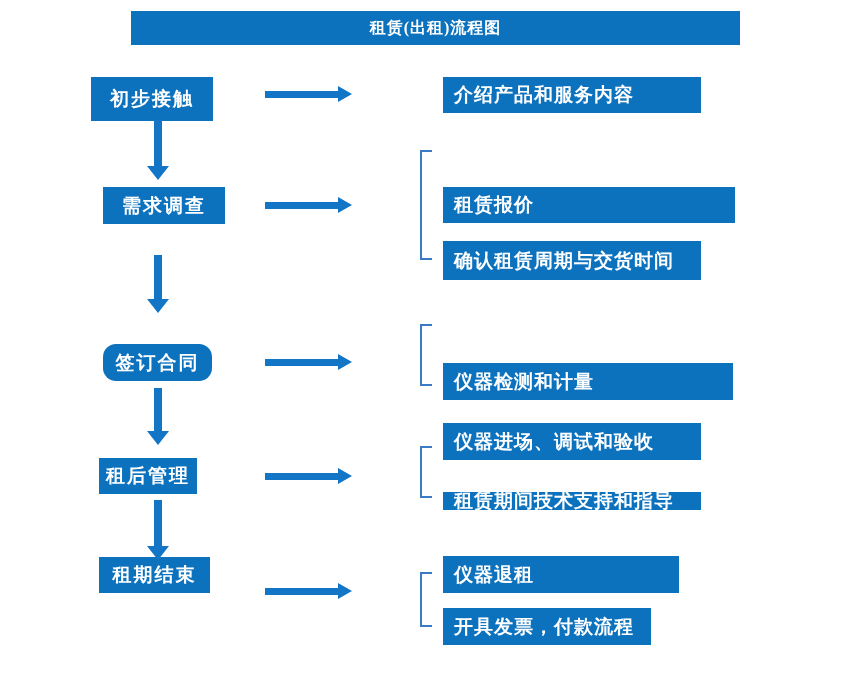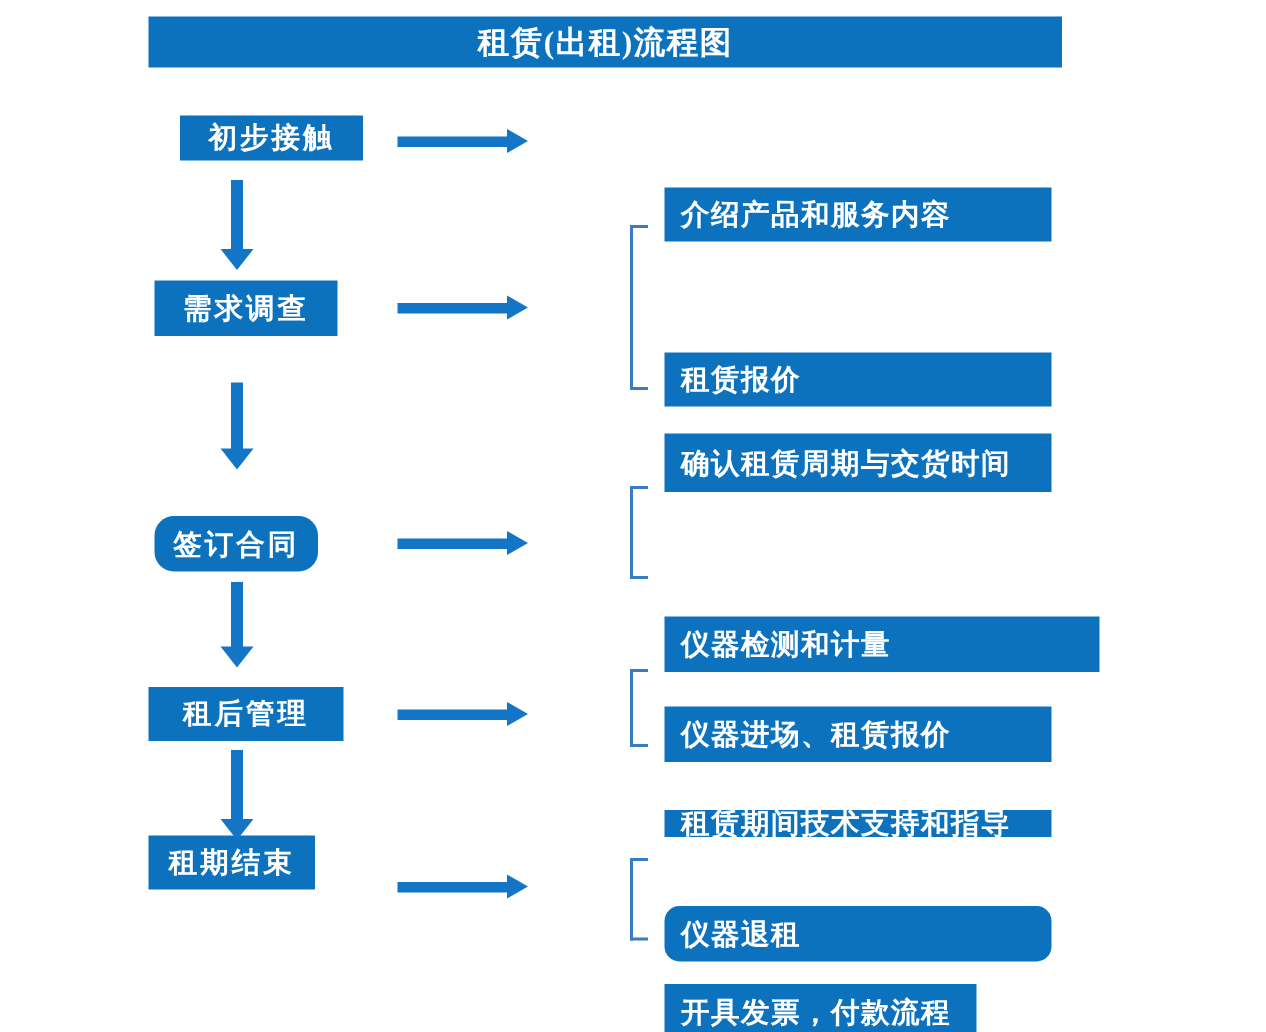--- a/index.html
+++ b/index.html
@@ -17,39 +17,40 @@
     position: relative;
     width: 844px;
     height: 688px;
     background: #ffffff;
     overflow: hidden;
   }
   .title-bar {
     position: absolute;
     background: var(--box-blue);
     color: var(--text-white);
-    font-size: 21px;
+    font-size: 16px;
     font-weight: bold;
     display: flex;
     align-items: center;
     justify-content: center;
     letter-spacing: 1px;
+    margin-left: 32px;
   }
   .box {
     position: absolute;
     background: var(--box-blue);
     color: var(--text-white);
     font-size: 19px;
     font-weight: bold;
     display: flex;
     align-items: center;
     white-space: nowrap;
   }
   .left-box { justify-content: center; letter-spacing: 2px; }
-  .right-box { justify-content: flex-start; padding-left: 11px; box-sizing: border-box; letter-spacing: 1px; margin-top: 48px; }
+  .right-box { justify-content: flex-start; padding-left: 11px; box-sizing: border-box; letter-spacing: 1px; }
   .h-arrow { position: absolute; height: 17px; }
   .h-arrow .stem {
     position: absolute; left: 0; right: 13px; top: 5px; height: 7px;
     background: var(--arrow-blue);
   }
   .h-arrow .head {
     position: absolute; right: 0; top: 0; width: 0; height: 0;
     border-left: 14px solid var(--arrow-blue);
     border-top: 8.5px solid transparent;
     border-bottom: 8.5px solid transparent;
@@ -73,24 +74,24 @@
     box-sizing: border-box;
   }
 </style>
 </head>
 <body>
 
 <div class="canvas">
 
   <div class="title-bar" style="left:99px; top:11px; width:609px; height:34px;">租赁(出租)流程图</div>
 
-  <div class="box left-box" style="left:120px; top:77px;  width:122px; height:30px;">初步接触</div>
+  <div class="box left-box" style="left:91px; top:77px;  width:122px; height:44px;">初步接触</div>
   <div class="box left-box" style="left:103px; top:187px; width:122px; height:37px;">需求调查</div>
   <div class="box left-box" style="left:103px; top:344px; width:109px; height:37px;border-radius:13px;">签订合同</div>
-  <div class="box left-box" style="left:99px;  top:458px; width:130px; height:36px;">租后管理</div>
+  <div class="box left-box" style="left:99px;  top:458px; width:98px; height:36px;">租后管理</div>
   <div class="box left-box" style="left:99px;  top:557px; width:111px; height:36px;">租期结束</div>
 
   <div class="v-arrow" style="left:147px; top:120px; height:60px;">
     <div class="stem"></div>
     <div class="head"></div>
   </div>
   <div class="v-arrow" style="left:147px; top:255px; height:58px;">
     <div class="stem"></div>
     <div class="head"></div>
   </div>
@@ -124,24 +125,24 @@
     <div class="head"></div>
   </div>
 
   <div class="bracket" style="left:420px; top:150px; height:110px;"></div>
   <div class="bracket" style="left:420px; top:324px; height:62px;"></div>
   <div class="bracket" style="left:420px; top:446px; height:52px;"></div>
   <div class="bracket" style="left:420px; top:572px; height:55px;"></div>
 
   <div class="box right-box" style="left:443px; top:77px;  width:258px; height:36px;">介绍产品和服务内容</div>
 
-  <div class="box right-box" style="left:443px; top:187px; width:258px; height:36px;">租赁报价</div>
+  <div class="box right-box" style="left:443px; top:187px; width:292px; height:36px;">租赁报价</div>
   <div class="box right-box" style="left:443px; top:241px; width:258px; height:39px;">确认租赁周期与交货时间</div>
 
   <div class="box right-box" style="left:443px; top:363px; width:290px; height:37px;">仪器检测和计量</div>
 
-  <div class="box right-box" style="left:443px; top:423px; width:258px; height:37px;">仪器进场、租赁报价</div>
+  <div class="box right-box" style="left:443px; top:423px; width:258px; height:37px;">仪器进场、调试和验收</div>
   <div class="box right-box" style="left:443px; top:492px; width:258px; height:18px;">租赁期间技术支持和指导</div>
 
-  <div class="box right-box" style="left:443px; top:556px; width:258px; height:37px;border-radius:10px;">仪器退租</div>
+  <div class="box right-box" style="left:443px; top:556px; width:236px; height:37px;">仪器退租</div>
   <div class="box right-box" style="left:443px; top:608px; width:208px; height:37px;">开具发票，付款流程</div>
 
 </div>
 
 </body></html>

